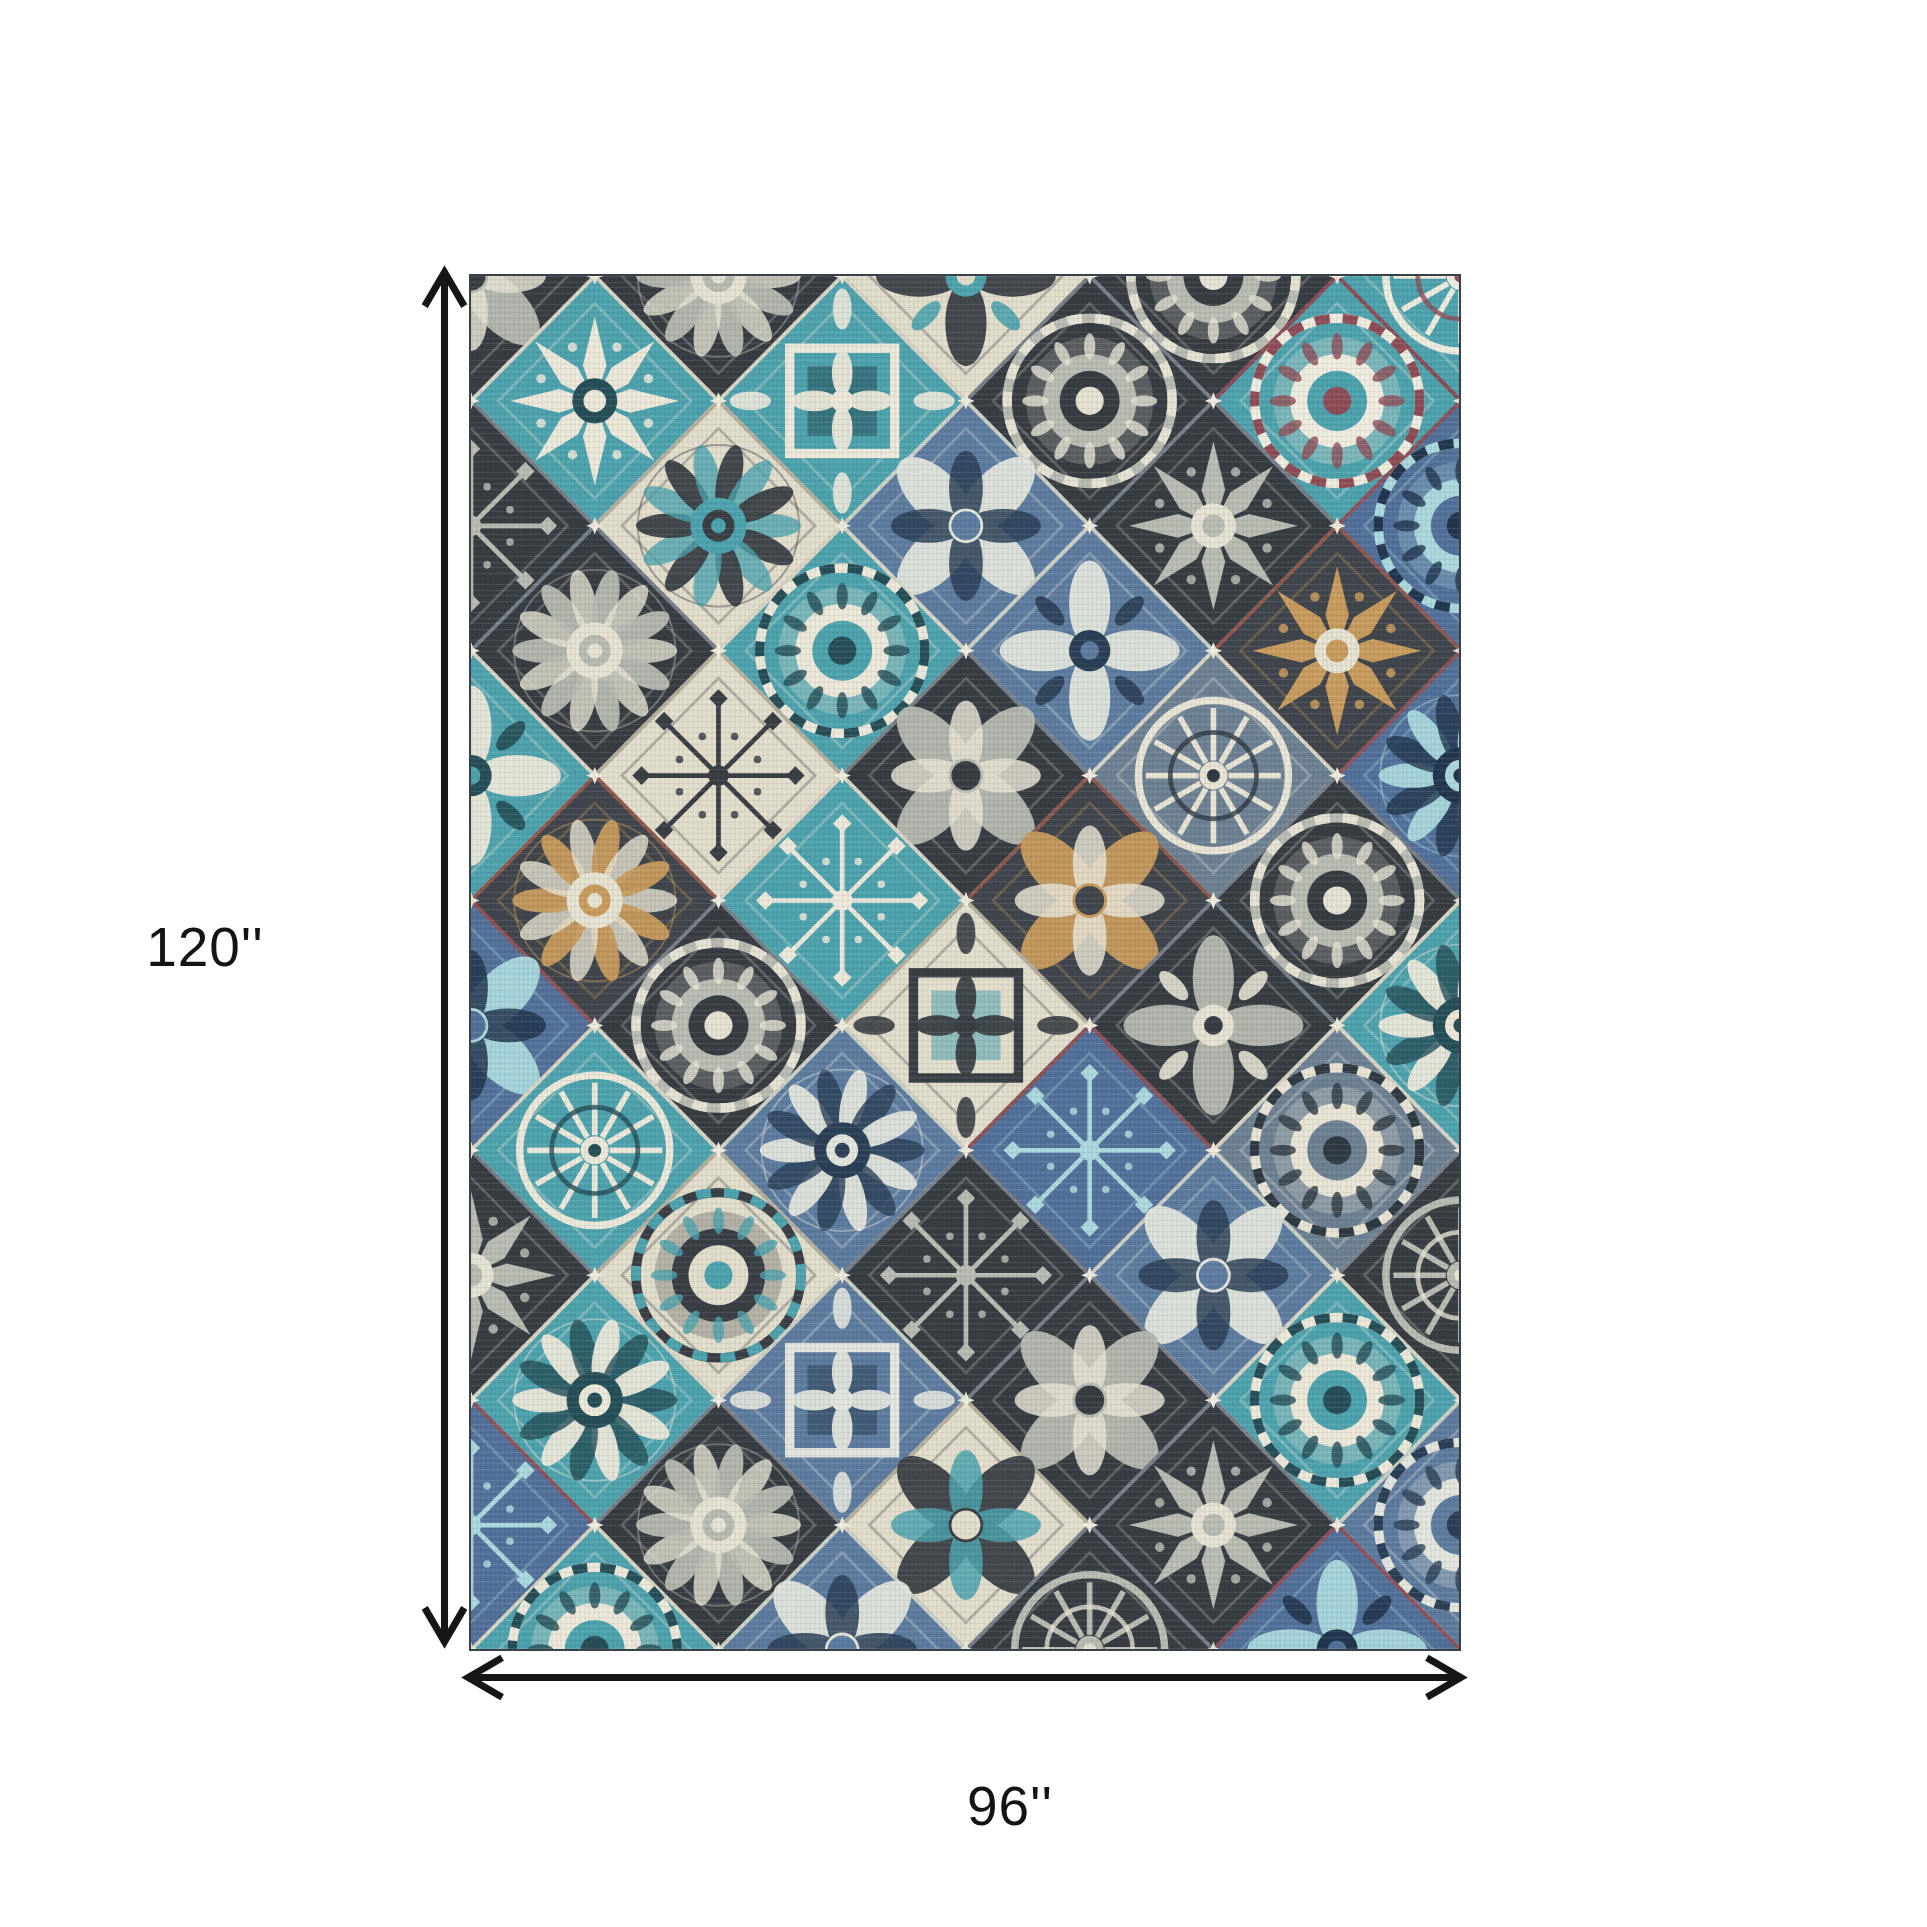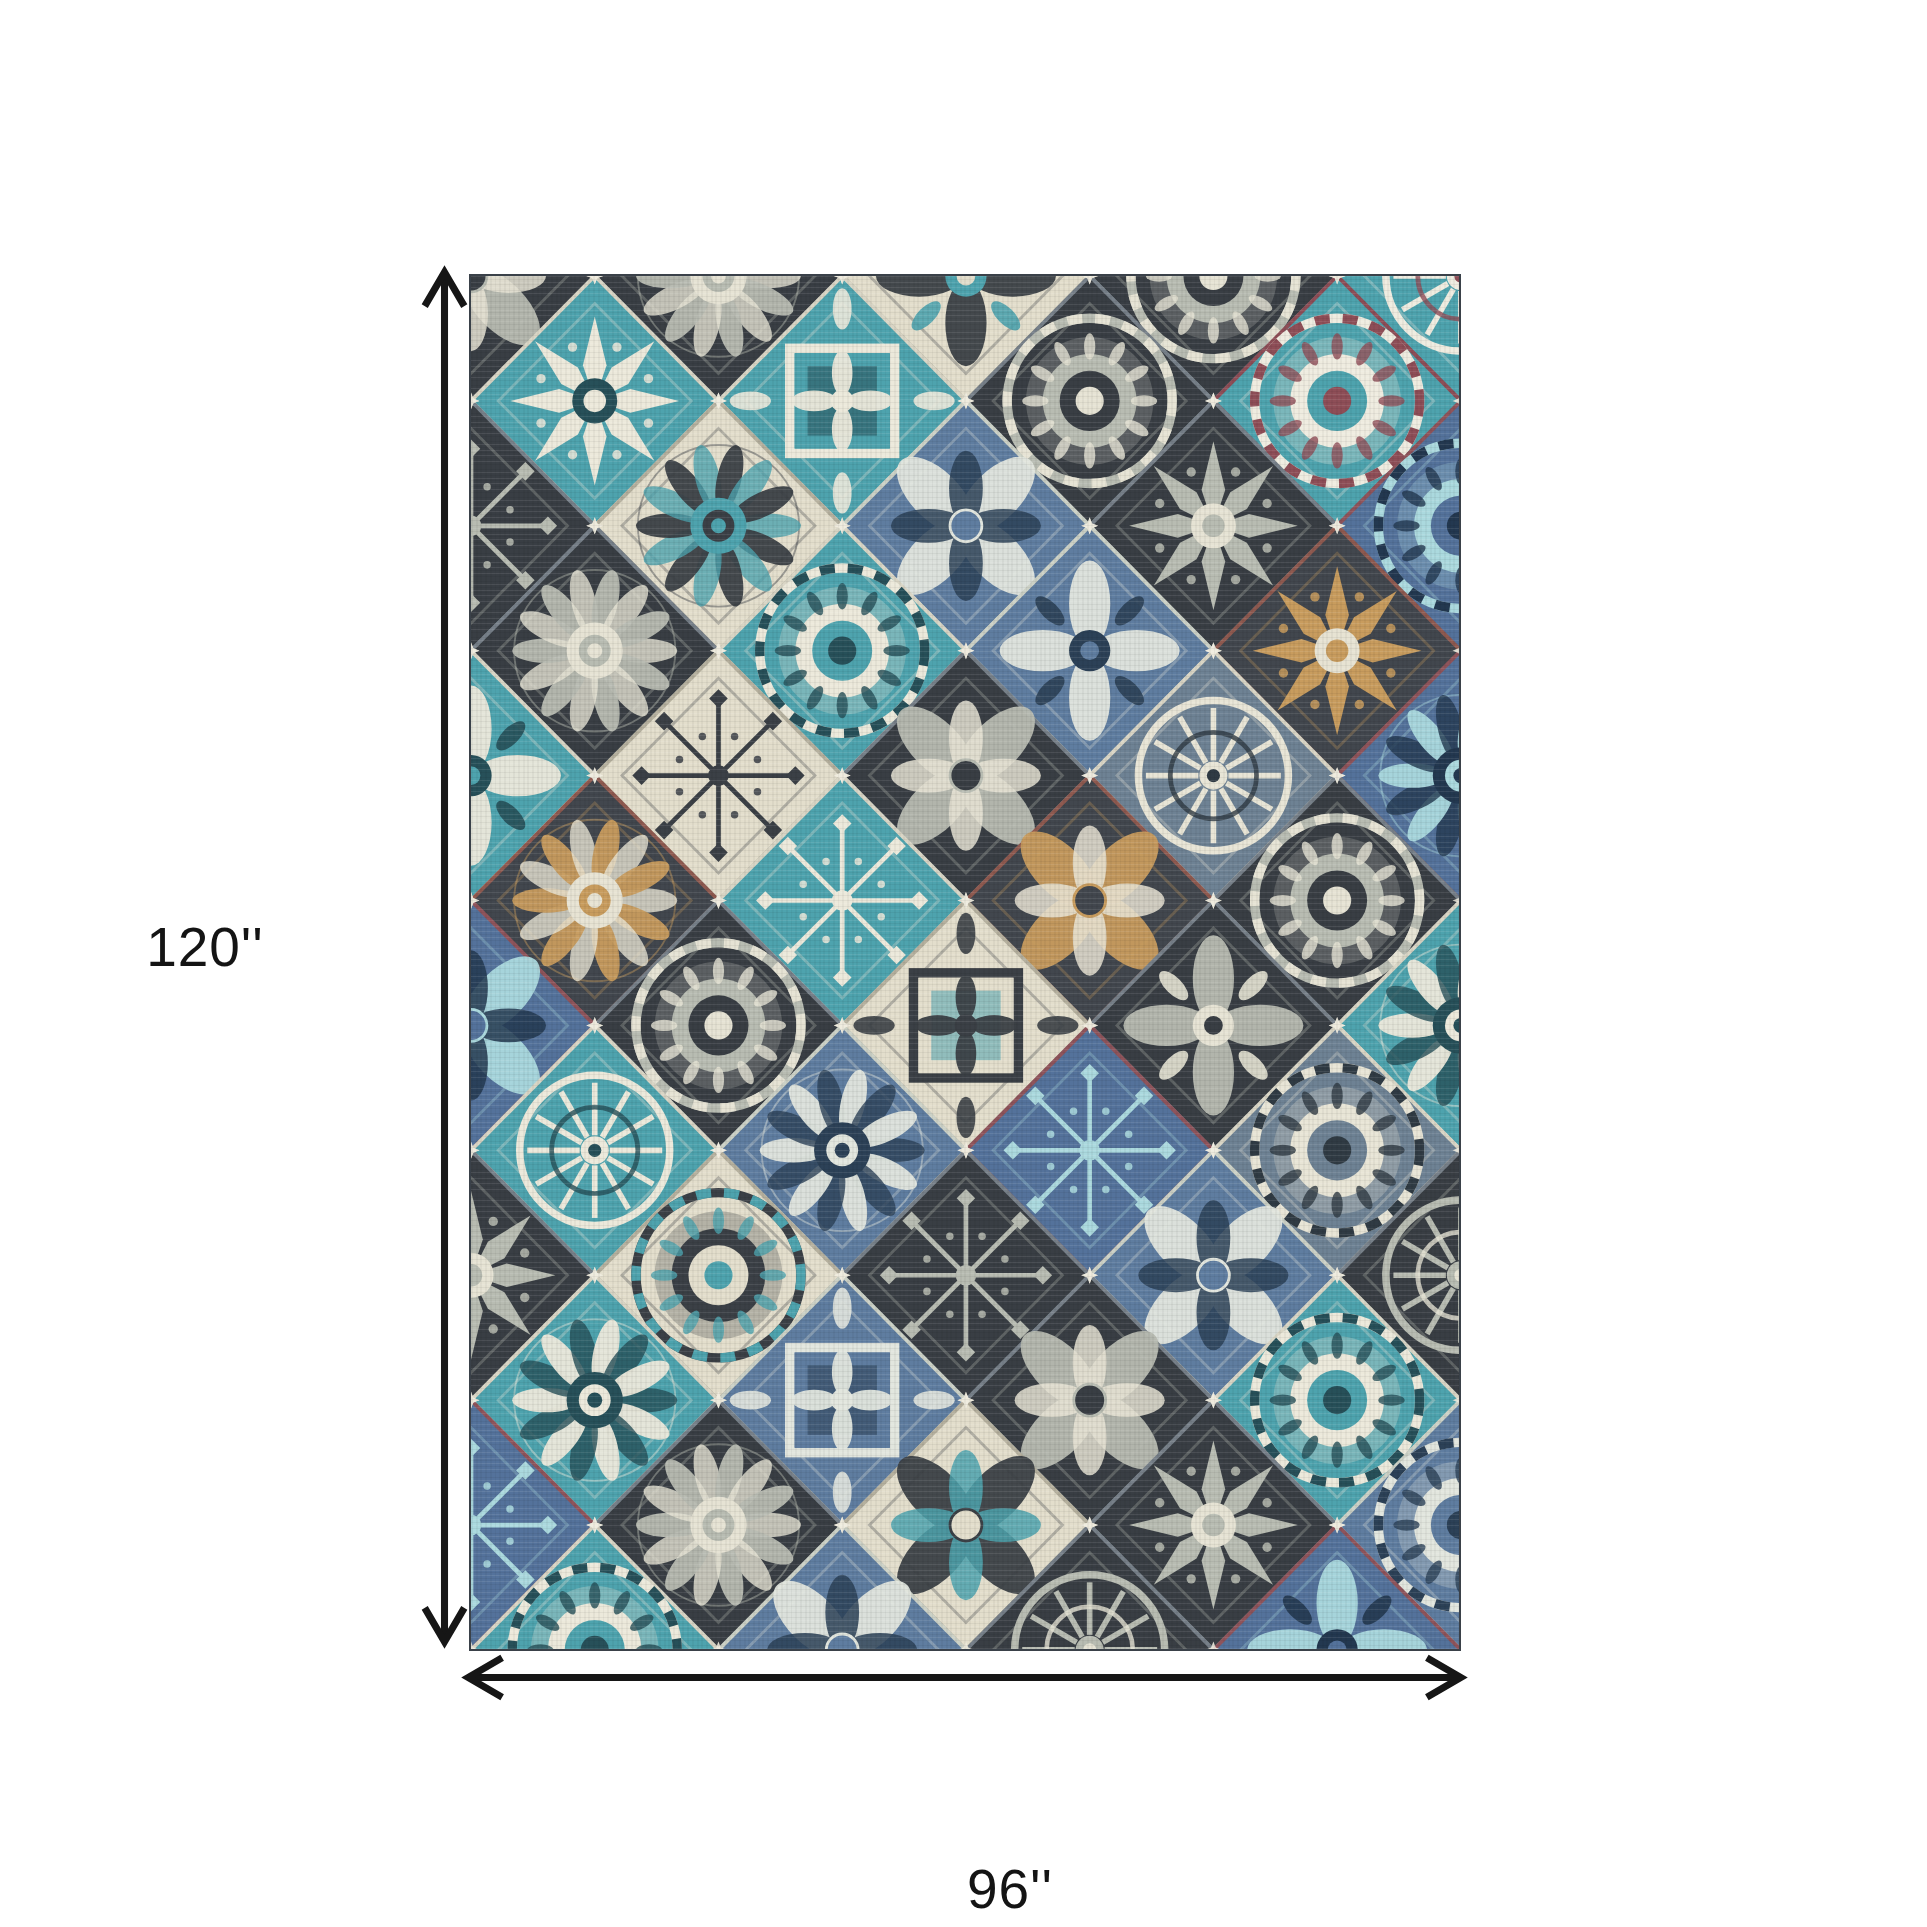--- a/index.html
+++ b/index.html
@@ -1132,16 +1132,16 @@
 
   <div class="dim-arrow" style="left:456px;top:1651px;">
     <svg width="1017" height="53" viewBox="0 0 1080 56" xmlns="http://www.w3.org/2000/svg">
       <line x1="14" y1="28" x2="1066" y2="28" stroke="#161616"></line>
       <path d="M49,7 L13,28 L49,49" stroke="#161616"></path>
       <path d="M1031,7 L1067,28 L1031,49" stroke="#161616"></path>
     </svg>
   </div>
 
   <div class="dim-label" style="left:205px;top:947px;">120''</div>
-  <div class="dim-label" style="left:1010px;top:1889px;">96''</div>
+  <div class="dim-label" style="left:1010px;top:1806px;">96''</div>
 
 </div>
 
 
 </body></html>

